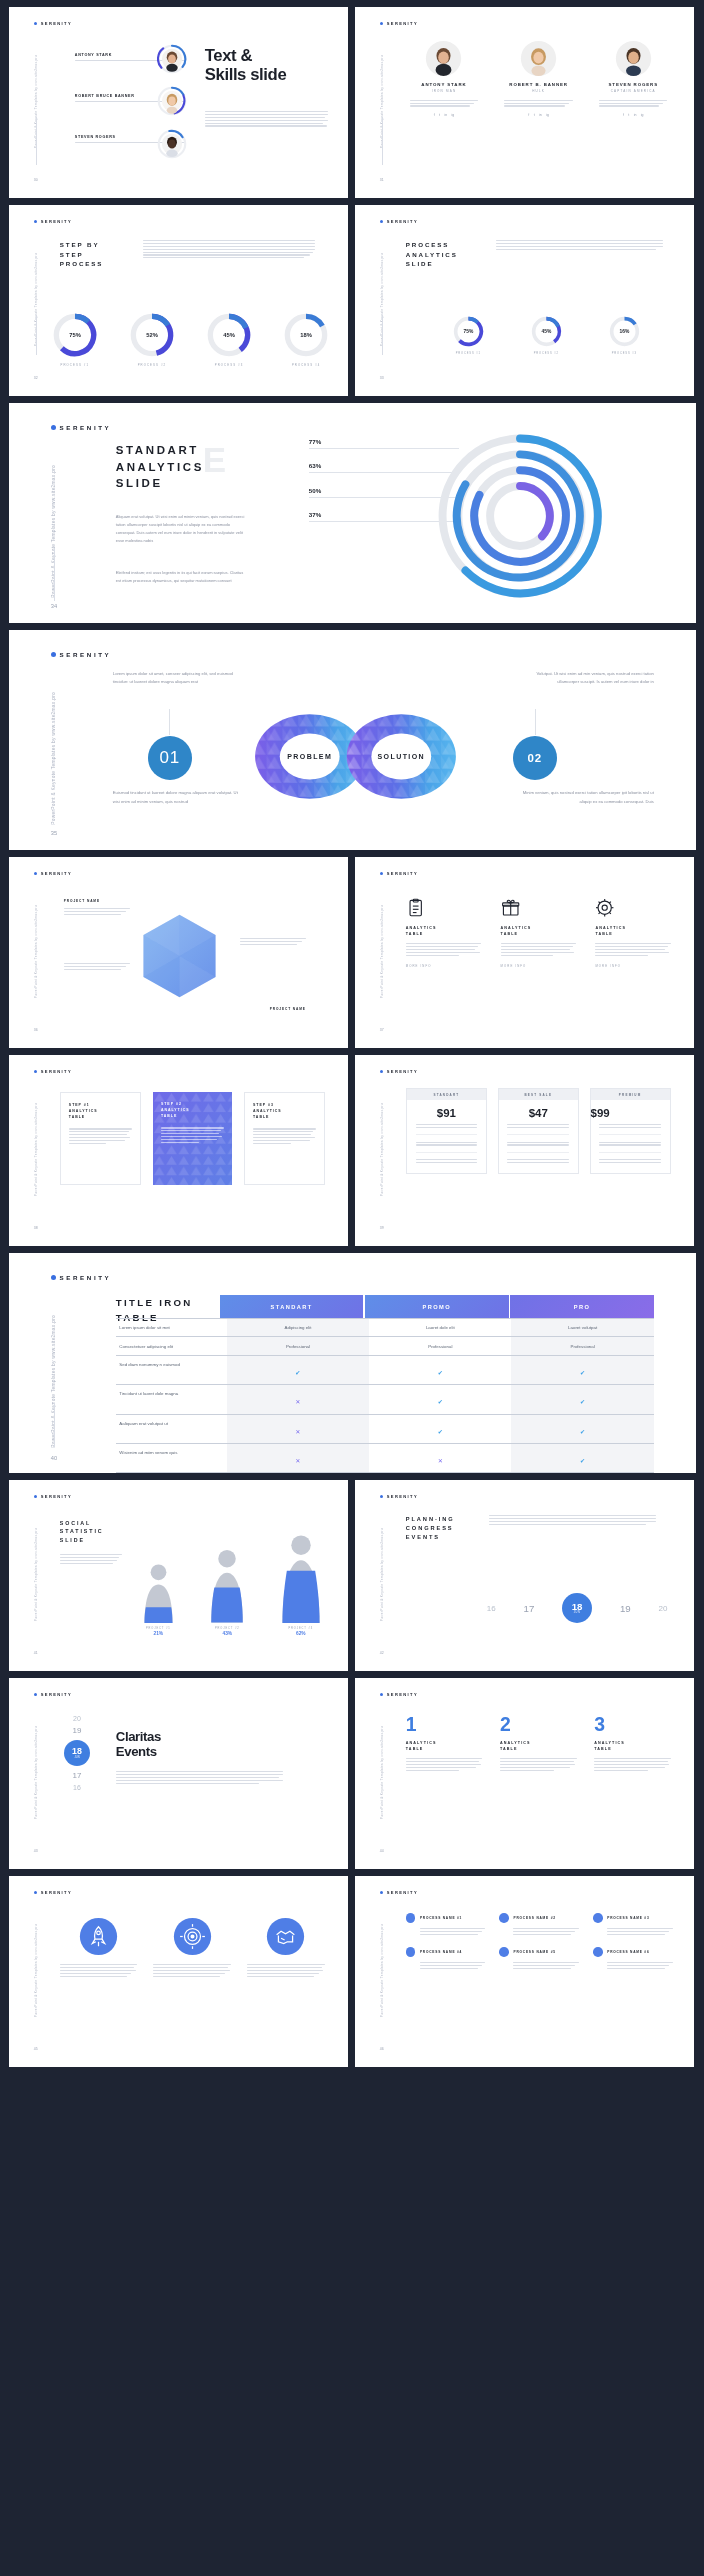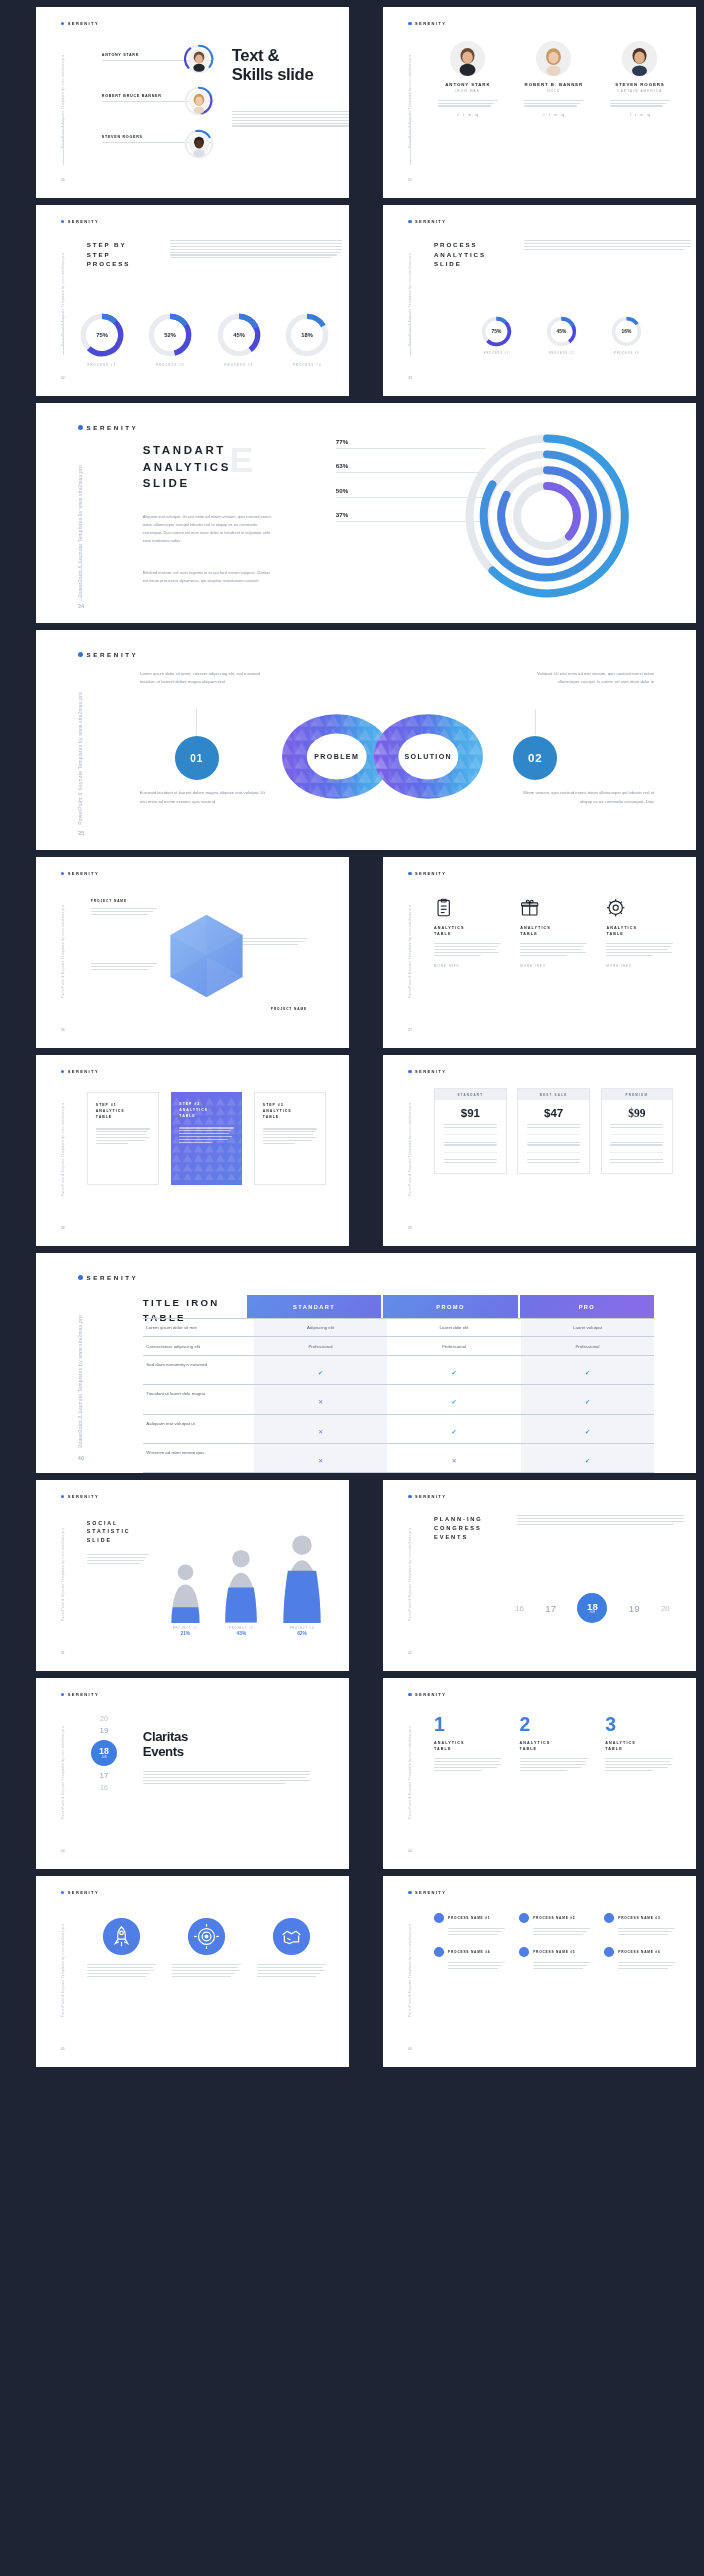--- a/index.html
+++ b/index.html
@@ -1,20 +1,20 @@
 <!DOCTYPE html>
 <html style="font-size:14px"><head>
 <meta charset="utf-8">
 <style>
   html,body{margin:0;padding:0;background:#1e2433;}
   body{width:705px;font-family:"Liberation Sans",sans-serif;-webkit-font-smoothing:antialiased;}
   .page{width:705px;background:#1e2433;padding:0;box-sizing:border-box;}
   .row{display:flex;gap:7px;padding:0 8.8px 7px 8.8px;box-sizing:border-box;}
   .row.full{padding:0 8.8px 7px 8.8px;}
-  .slide{background:#fff;position:relative;overflow:hidden;box-sizing:border-box;margin-left:27px;}
+  .slide{background:#fff;position:relative;overflow:hidden;box-sizing:border-box;}
   .s-half{width:339px;height:191px;}
   .s-full{width:687px;height:220px;}
   
   .logo{position:absolute;display:flex;align-items:center;gap:3.5px;}
   .logo .dot{width:3.5px;height:3.5px;border-radius:50%;background:#3a6fe0;}
   .logo .txt{font-size:4px;letter-spacing:1.4px;font-weight:700;color:#20242f;}
   .logo.big .dot{width:5.3px;height:5.3px;}
   .logo.big .txt{font-size:6.2px;letter-spacing:2.6px;}
   
   .credit{position:absolute;writing-mode:vertical-rl;transform:rotate(180deg);
@@ -373,21 +373,21 @@
       <div style="position:absolute;left:104px;top:40px;width:128px;font-size:4.2px;line-height:8.4px;color:#8a909f;">Lorem ipsum dolor sit amet, conseer adipiscing elit, sed euismod tincidun: ut laoreet dolore magna aliquam erat</div>
       <div style="position:absolute;right:42px;top:40px;width:132px;font-size:4.2px;line-height:8.4px;color:#8a909f;text-align:right;">Volutpat. Ut wisi enim ad min veniam, quis nostrud exerci tation ullamcorper suscipit. Is autem vel eum iriure dolor in</div>
       <div style="position:absolute;left:104px;bottom:44px;width:128px;font-size:4.2px;line-height:8.4px;color:#8a909f;">Euismod tincidunt ut laoreet dolore magna aliquam erat volutpat. Ut wisi enim ad minim veniam, quis nostrud</div>
       <div style="position:absolute;right:42px;bottom:44px;width:132px;font-size:4.2px;line-height:8.4px;color:#8a909f;text-align:right;">Minim veniam, quis nostrud exerci tation ullamcorper ipit lobortis nisl ut aliquip ex ea commodo consequat. Duis</div>
 
       <div style="position:absolute;left:160px;top:79px;width:0.9px;height:26.4px;background:#dde1e8;"></div>
       <div style="position:absolute;left:160px;bottom:81px;width:0.9px;height:26.4px;background:#dde1e8;"></div>
       <div style="position:absolute;right:160px;top:79px;width:0.9px;height:26.4px;background:#dde1e8;"></div>
       <div style="position:absolute;right:160px;bottom:81px;width:0.9px;height:26.4px;background:#dde1e8;"></div>
 
-      <div style="position:absolute;left:139px;top:106px;width:44px;height:44px;border-radius:50%;background:#2f86c8;color:#fff;display:flex;align-items:center;justify-content:center;font-size:10px;font-weight:700;letter-spacing:0.9px;">01</div>
+      <div style="position:absolute;left:139px;top:106px;width:44px;height:44px;border-radius:50%;background:#2f86c8;color:#fff;display:flex;align-items:center;justify-content:center;font-size:17px;font-weight:400;letter-spacing:0.9px;">01</div>
       <div style="position:absolute;right:139px;top:106px;width:44px;height:44px;border-radius:50%;background:#2f86c8;color:#fff;display:flex;align-items:center;justify-content:center;font-size:11.5px;font-weight:700;letter-spacing:0.9px;">02</div>
 
       <div style="position:absolute;left:210px;top:69px;">
         <svg width="273" height="115" viewBox="0 0 310 130">
           <defs>
             <linearGradient id="ginf" x1="0" y1="0" x2="1" y2="0">
               <stop offset="0%" stop-color="#7b5ee8"></stop>
                 <stop offset="45%" stop-color="#5c6fe6"></stop>
               <stop offset="75%" stop-color="#4aa3e8"></stop>
                 <stop offset="100%" stop-color="#58b6ef"></stop>
@@ -640,21 +640,21 @@
               </div>
             <div style="height:0.9px;background:#edeff3;margin:6.2px 0;"></div>
             <div class="fakepara sm">
                 <span style="width:100%"></span>
                 <span style="width:100%"></span>
               </div>
           </div>
         </div>
         <div style="flex:1;border:0.9px solid #e5e8ee;">
           <div style="background:#eef0f4;text-align:center;padding:3.5px 0;font-size:3px;font-weight:700;letter-spacing:1.2px;color:#6b7384;">PREMIUM</div>
-          <div style="text-align:center;font-size:11.5px;font-weight:700;color:#1c2029;padding:7px 0 5.3px;font-family:Liberation Serif, serif;">$99</div>
+          <div style="text-align:left;font-size:11.5px;font-weight:700;color:#1c2029;padding:7px 0 5.3px;">$99</div>
           <div style="padding:0 8.8px 8.8px;">
             <div class="fakepara sm" style="text-align:center;">
                 <span style="width:100%"></span>
                 <span style="width:100%"></span>
               </div>
             <div style="height:0.9px;background:#edeff3;margin:6.2px 0;"></div>
             <div class="fakepara sm">
                 <span style="width:100%"></span>
                 <span style="width:100%"></span>
               </div>

